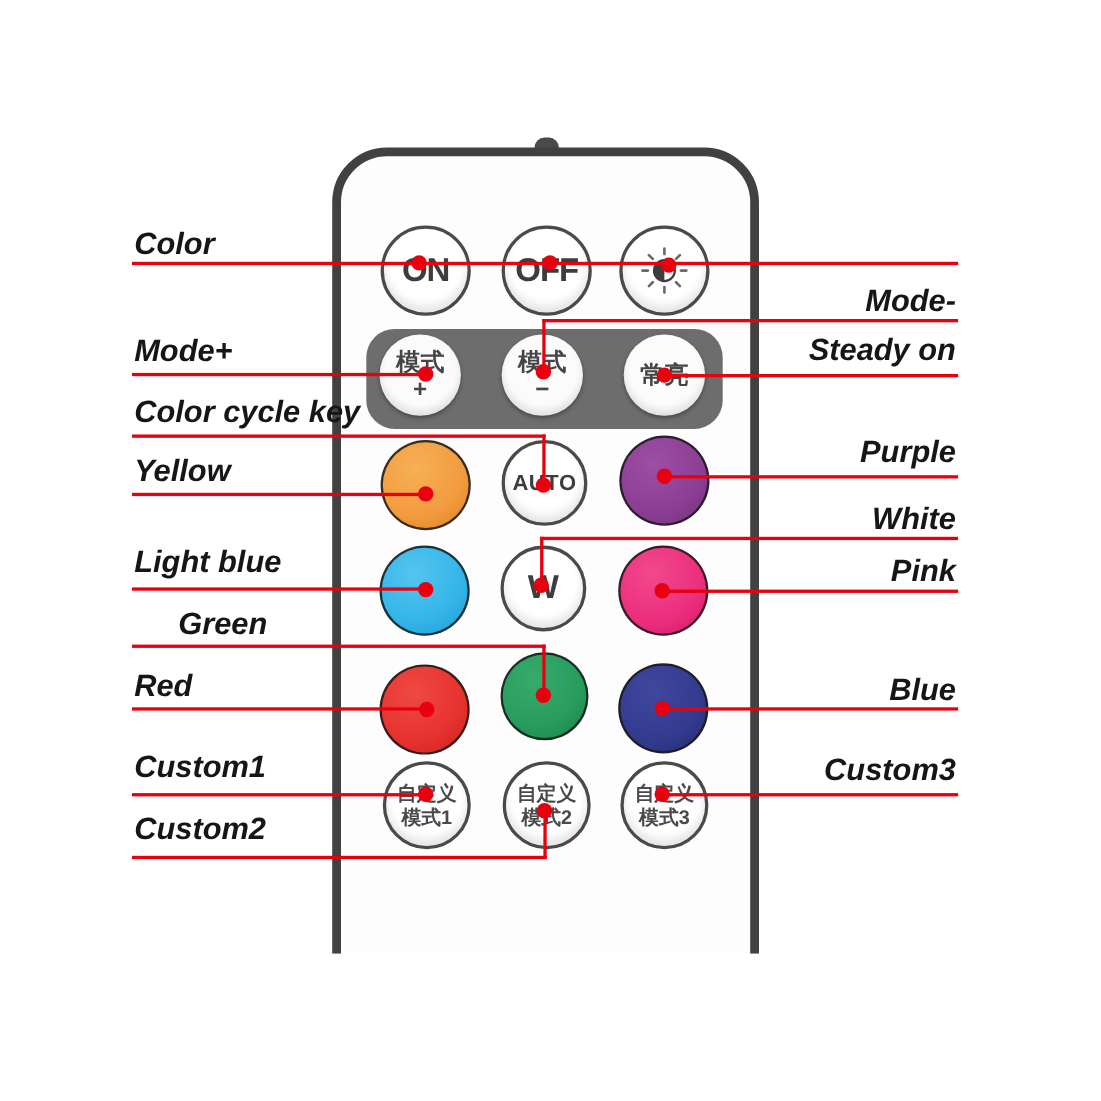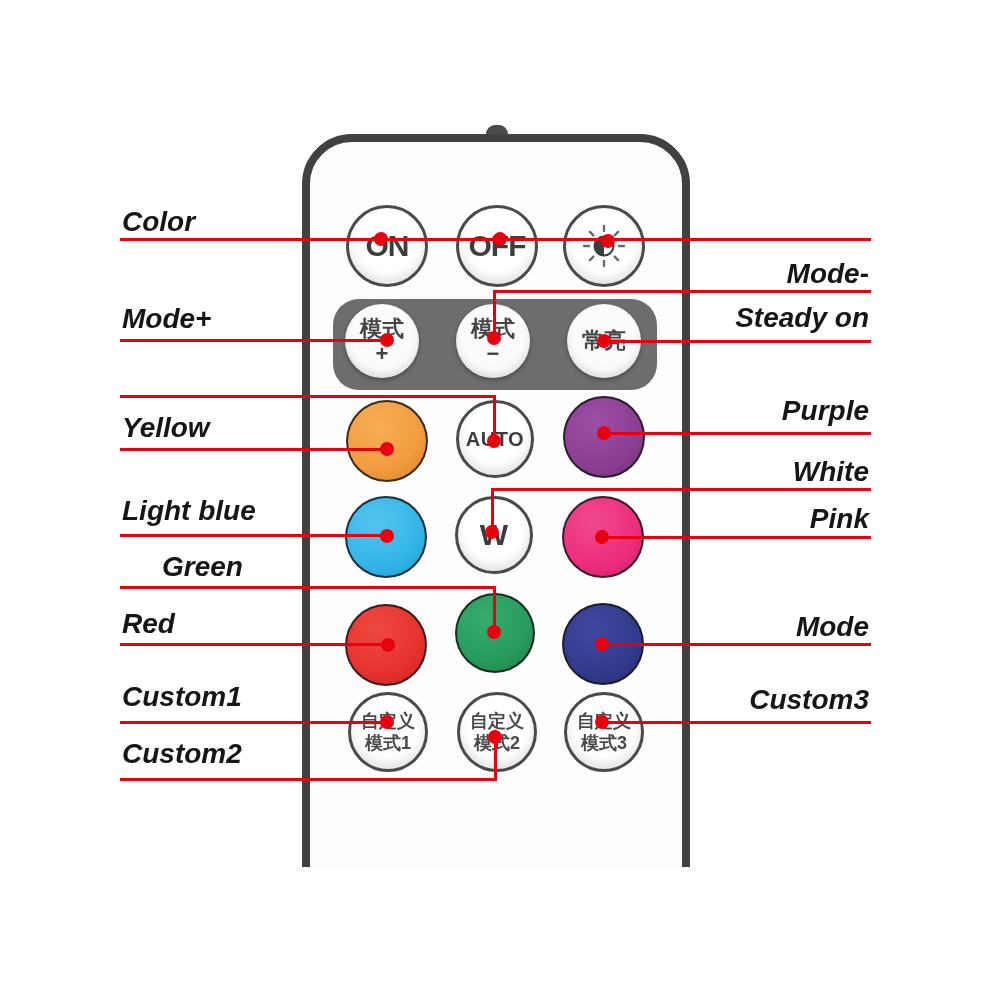--- a/index.html
+++ b/index.html
@@ -189,28 +189,29 @@
   <div class="dot" style="left:595px;top:530px;"></div>
   <div class="dot" style="left:487px;top:625px;"></div>
   <div class="dot" style="left:381px;top:638px;"></div>
   <div class="dot" style="left:595px;top:637px;"></div>
   <div class="dot" style="left:380px;top:715px;"></div>
   <div class="dot" style="left:595px;top:715px;"></div>
   <div class="dot" style="left:488px;top:730px;"></div>
 
   <div class="lbl" style="left:122px;top:208px;">Color</div>
   <div class="lbl" style="left:122px;top:305px;">Mode+</div>
+  <div class="lbl" style="left:122px;top:361px;">Color cycle key</div>
   <div class="lbl" style="left:122px;top:414px;">Yellow</div>
   <div class="lbl" style="left:122px;top:497px;">Light blue</div>
   <div class="lbl" style="left:122px;top:553px;margin-left:40px;">Green</div>
   <div class="lbl" style="left:122px;top:610px;">Red</div>
   <div class="lbl" style="left:122px;top:683px;">Custom1</div>
   <div class="lbl" style="left:122px;top:740px;">Custom2</div>
 
   <div class="lbl lbl-r" style="top:260px;">Mode-</div>
   <div class="lbl lbl-r" style="top:304px;">Steady on</div>
   <div class="lbl lbl-r" style="top:397px;">Purple</div>
   <div class="lbl lbl-r" style="top:458px;margin-left:11px;">White</div>
   <div class="lbl lbl-r" style="top:505px;">Pink</div>
-  <div class="lbl lbl-r" style="top:613px;">Mode</div>
+  <div class="lbl lbl-r" style="top:613px;">Blue</div>
   <div class="lbl lbl-r" style="top:686px;">Custom3</div>
 
 </div>
 
 </body></html>

